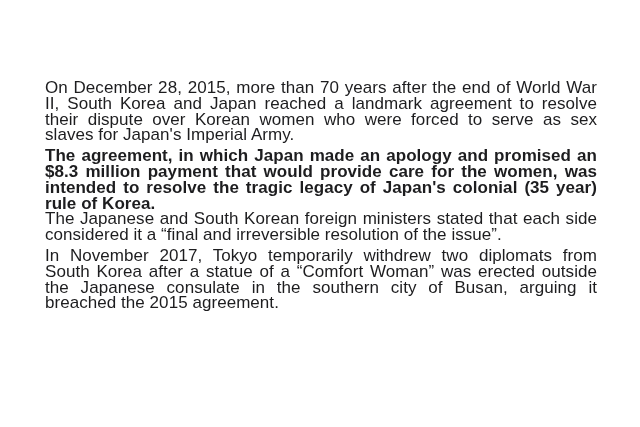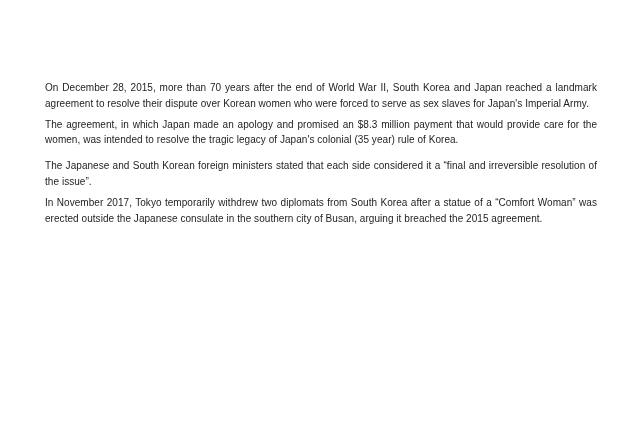--- a/index.html
+++ b/index.html
@@ -14,30 +14,31 @@
   }
   .page {
     box-sizing: border-box;
     width: 640px;
     height: 427px;
     padding: 80px 43px 0 45px;
     background: #ffffff;
   }
   .para {
     font-family: "Liberation Sans", "DejaVu Sans", sans-serif;
-    font-size: 10px;
+    font-size: 17px;
     line-height: 15.8px;
     font-weight: 400;
     color: #1d1d1f;
     text-align: justify;
     margin: 0 0 5px 0;
     letter-spacing: 0.05px;
   }
   .para.no-gap {
-    margin-bottom: 10px;
+    margin-bottom: 0;
+    font-weight: bold;
   }
 </style>
 </head>
 <body>
 
 <div class="page">
   <p class="para">On December 28, 2015, more than 70 years after the end of World War II, South Korea and Japan reached a landmark agreement to resolve their dispute over Korean women who were forced to serve as sex slaves for Japan's Imperial Army.</p>
 
   <p class="para no-gap">The agreement, in which Japan made an apology and promised an $8.3 million payment that would provide care for the women, was intended to resolve the tragic legacy of Japan's colonial (35 year) rule of Korea.</p>
 

